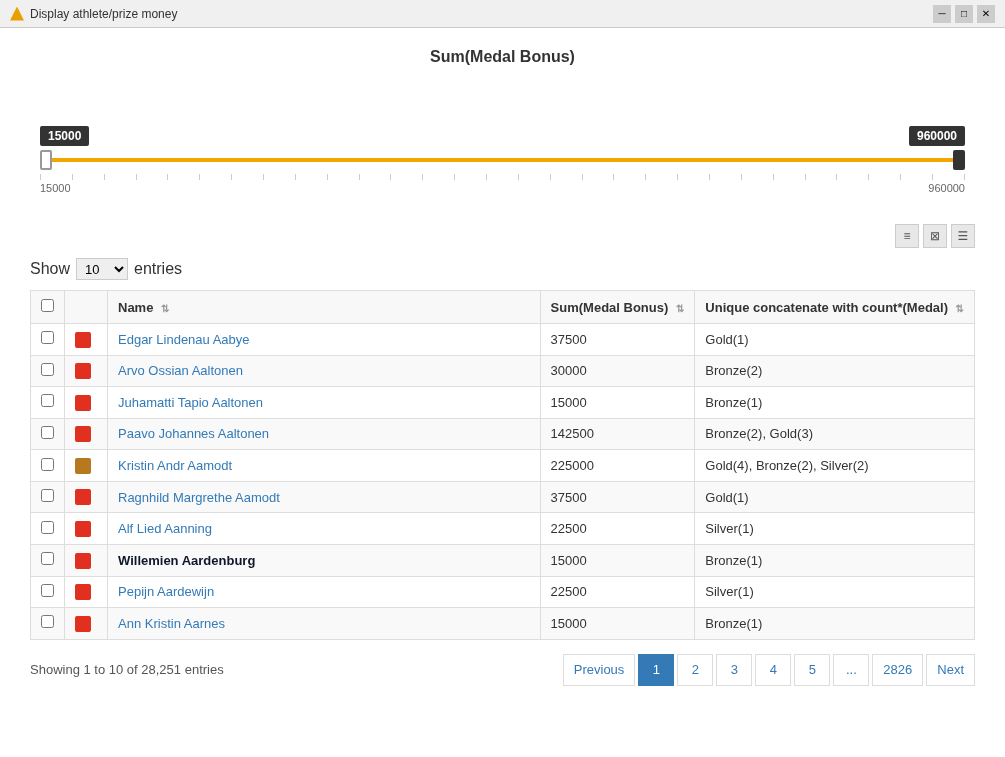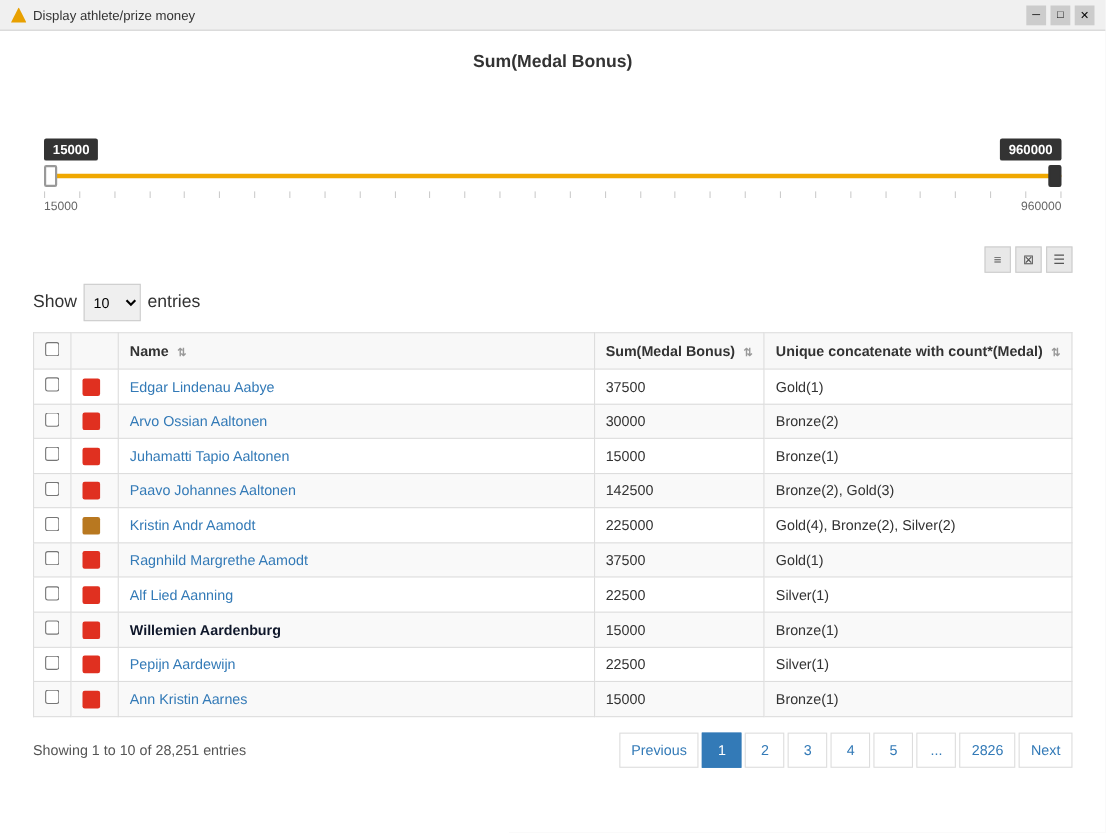--- a/index.html
+++ b/index.html
@@ -162,21 +162,21 @@
     .show-entries {
       display: flex;
       align-items: center;
       gap: 6px;
     }
     .show-entries label { font-size: 16px; }
     .show-entries select {
       padding: 2px 4px;
       border: 1px solid #ccc;
       font-size: 13px;
-      height: 34px;
+      height: 22px;
     }
     .search-box {
       display: flex;
       align-items: center;
       gap: 6px;
     }
     .search-box label { font-size: 13px; }
     .search-box input {
       border: 1px solid #ccc;
       padding: 3px 6px;

